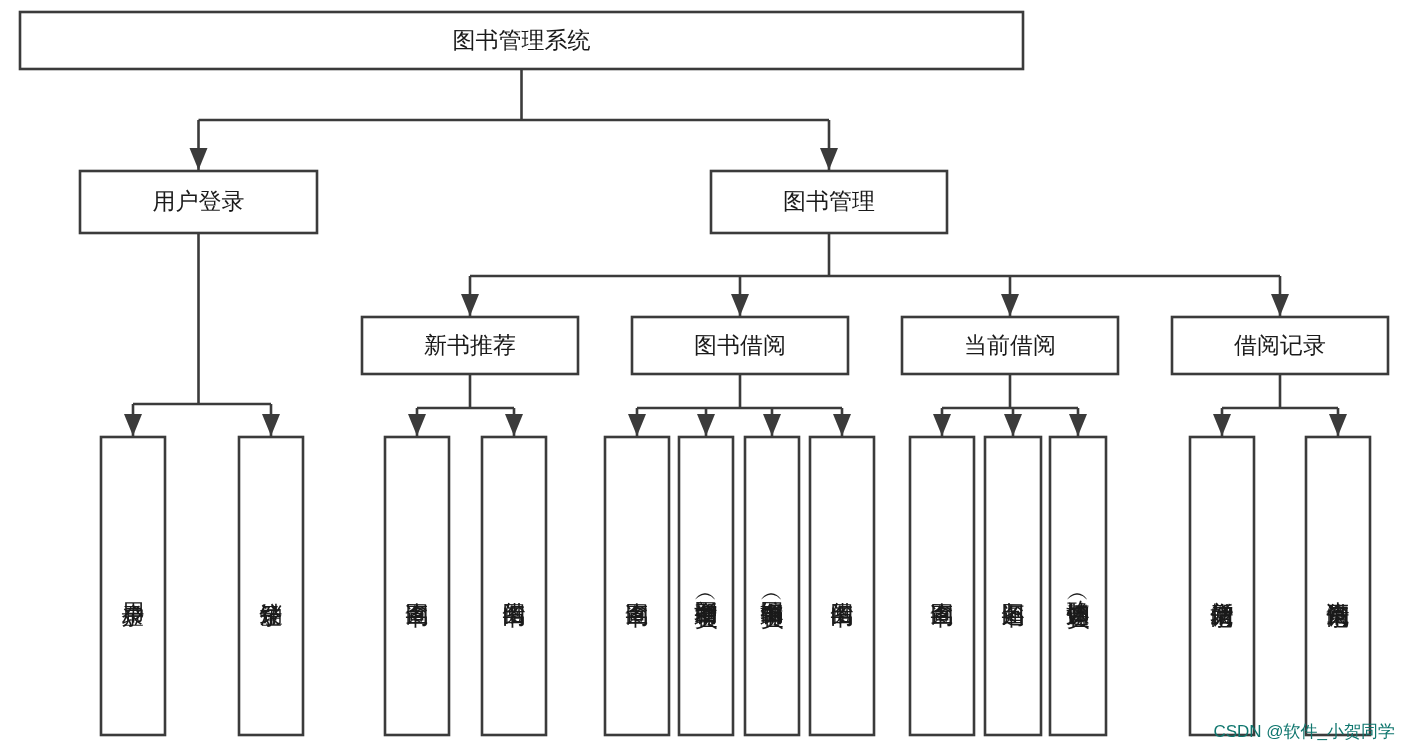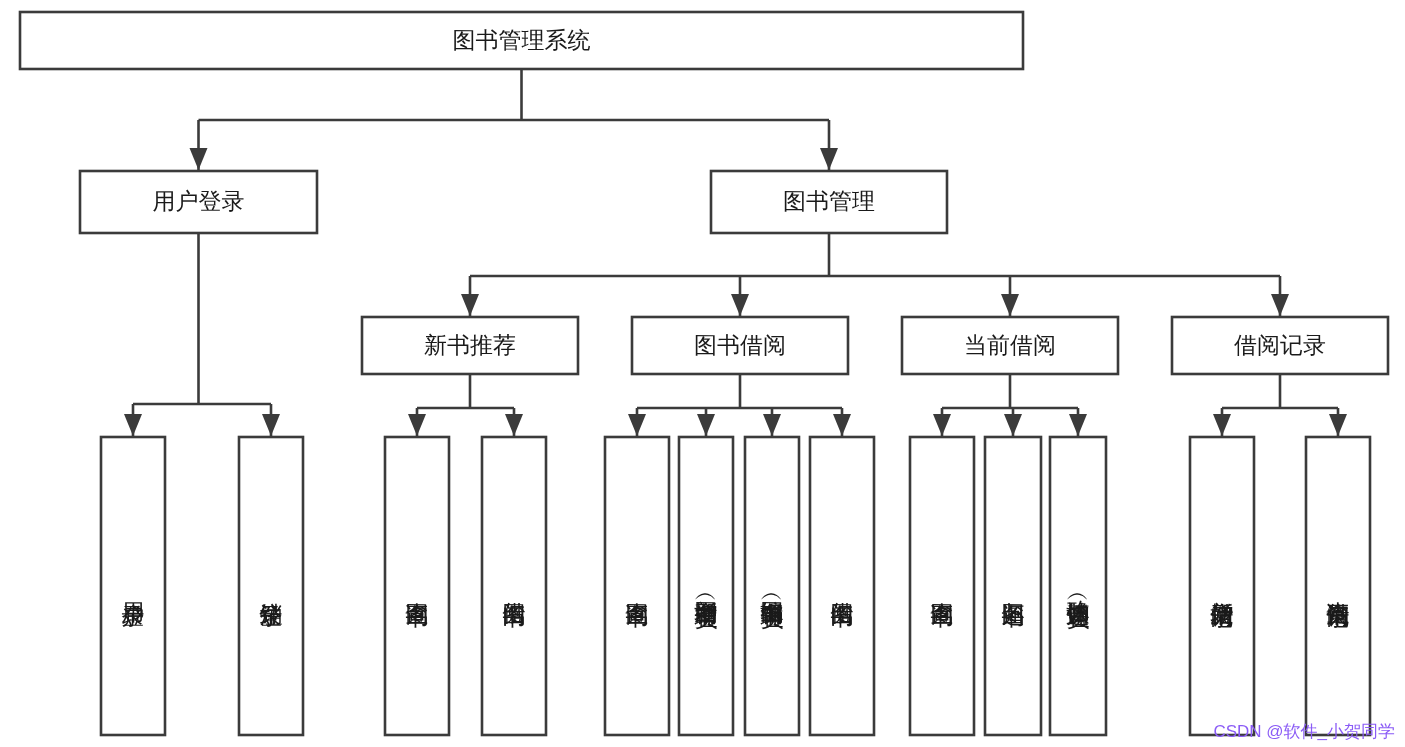--- a/index.html
+++ b/index.html
@@ -25,21 +25,21 @@
     line-height:1.0;
     letter-spacing:1px;
     display:flex;align-items:center;justify-content:center;
     text-align:center;
     white-space:nowrap;
     pointer-events:none;
   }
   .watermark{
     position:absolute;right:10px;bottom:4px;
     font-family:"Liberation Sans","DejaVu Sans",sans-serif;
-    font-size:17px;color:#8b5cf6;white-space:nowrap;
+    font-size:17px;color:#0f766e;white-space:nowrap;
   }
 </style>
 </head>
 <body>
 
 <div id="stage">
 
   <svg id="tree" viewBox="0 0 1405 747" xmlns="http://www.w3.org/2000/svg">
     <g id="connectors">
         <line x1="521.5" y1="69" x2="521.5" y2="120" class="conn"></line>

